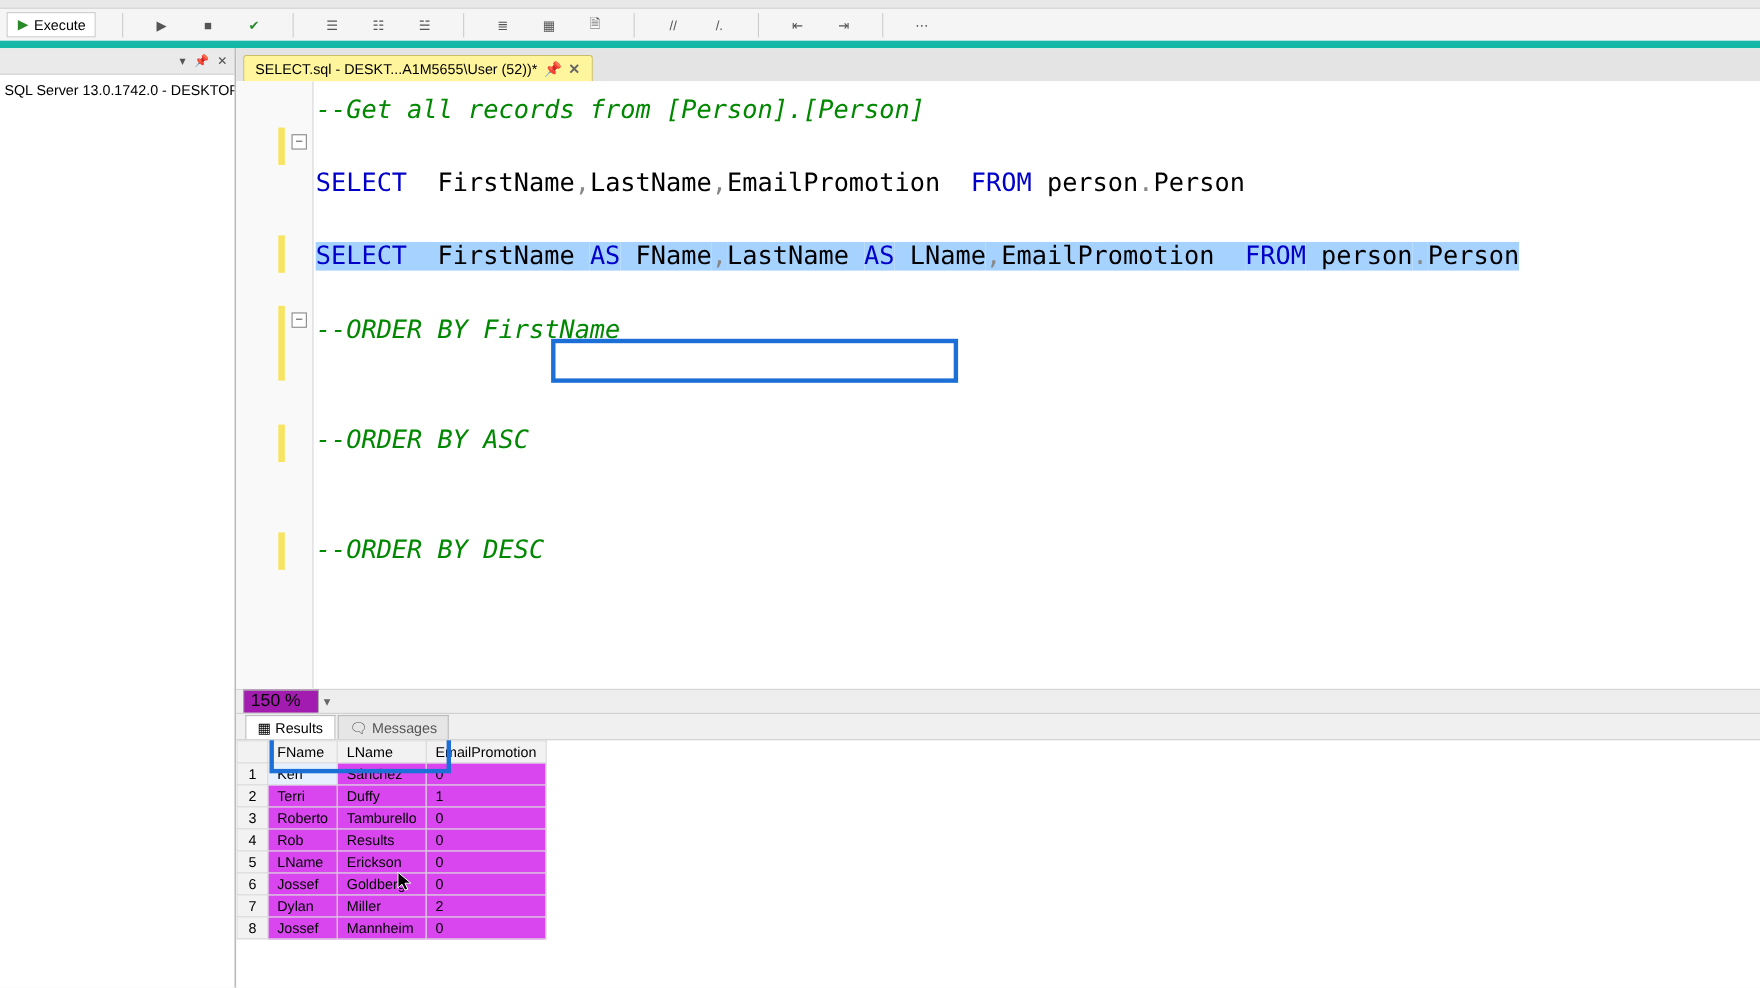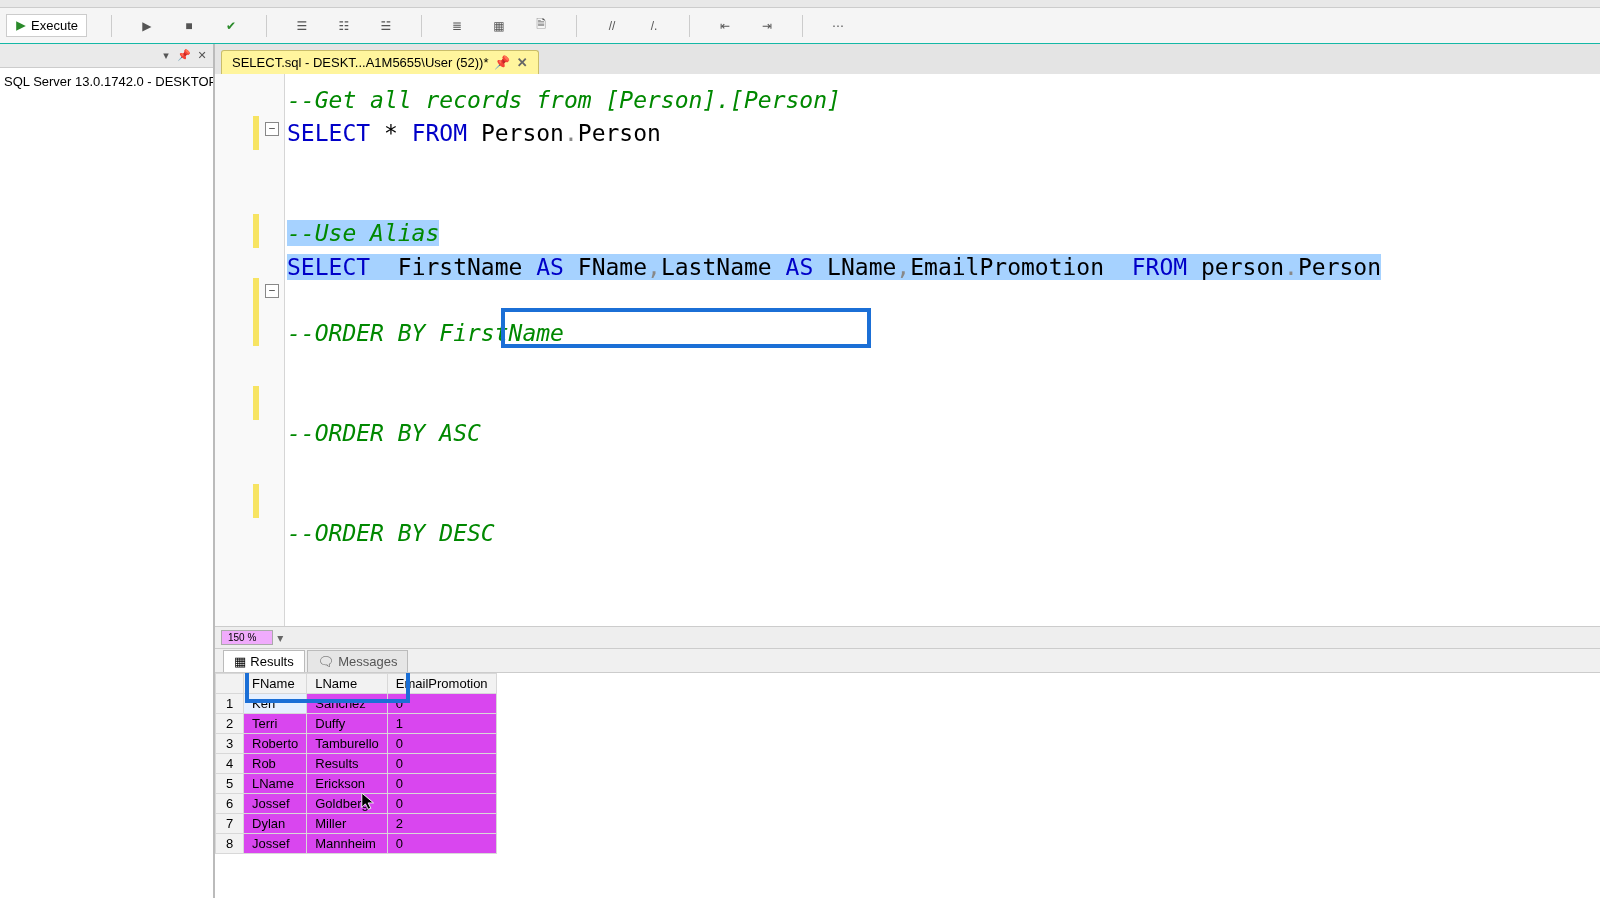--- a/index.html
+++ b/index.html
@@ -12,21 +12,21 @@
     height: 898px;
   }
   .topbar1 {
     height: 8px;
     background: #e8e8e8;
     border-bottom: 1px solid #ccc;
   }
   .toolbar {
     height: 36px;
     background: #f5f5f5;
-    border-bottom: 1px solid #14b8a6;
+    border-bottom: 7px solid #14b8a6;
     display: flex;
     align-items: center;
     padding: 0 6px;
     gap: 20px;
   }
   .exec-btn {
     display: flex;
     align-items: center;
     gap: 4px;
     padding: 3px 8px;
@@ -155,23 +155,23 @@
     height: 22px;
     background: #eee;
     border-top: 1px solid #ccc;
     display: flex;
     align-items: center;
     padding-left: 6px;
     font-size: 12px;
   }
   .zoom-select {
     border: 1px solid #aaa;
-    background: #f0abfc;
+    background: #a21caf;
     padding: 1px 16px 1px 6px;
-    font-size: 10px;
+    font-size: 16px;
   }
   .results-tabs {
     height: 24px;
     background: #f0f0f0;
     border-top: 1px solid #ccc;
     display: flex;
     align-items: flex-end;
     gap: 2px;
     padding-left: 8px;
     font-size: 13px;
@@ -286,24 +286,23 @@
         <div class="change-marker" style="top:42px; height:34px;"></div>
         <div class="change-marker" style="top:140px; height:34px;"></div>
         <div class="change-marker" style="top:204px; height:68px;"></div>
         <div class="change-marker" style="top:312px; height:34px;"></div>
         <div class="change-marker" style="top:410px; height:34px;"></div>
         <div class="fold-btn" style="top:48px;">−</div>
         <div class="fold-btn" style="top:210px;">−</div>
       </div>
       <div class="code">
         <div class="line"><span class="cm">--Get all records from [Person].[Person]</span></div>
-        <div class="line"><span class="kw">SELECT</span><span class="id"> * </span><span class="kw">FROM</span><span class="id"> Person</span><span style="color:#888">.</span><span class="id">Person</span></div>
-        <div class="line">&nbsp;</div>
-        <div class="line">&nbsp;</div>
-        <div class="line"><span class="cm sel">--Use Alias</span></div>
+        <div class="line">&nbsp;</div>
+        <div class="line"><span class="kw">SELECT</span><span class="id">  FirstName</span><span style="color:#888">,</span><span class="id">LastName</span><span style="color:#888">,</span><span class="id">EmailPromotion  </span><span class="kw">FROM</span><span class="id"> person</span><span style="color:#888">.</span><span class="id">Person</span></div>
+        <div class="line">&nbsp;</div>
         <div class="line"><span class="kw sel">SELECT</span><span class="id sel">  FirstName </span><span class="kw sel">AS</span><span class="id sel"> FName</span><span class="sel" style="color:#888">,</span><span class="id sel">LastName </span><span class="kw sel">AS</span><span class="id sel"> LName</span><span class="sel" style="color:#888">,</span><span class="id sel">EmailPromotion  </span><span class="kw sel">FROM</span><span class="id sel"> person</span><span class="sel" style="color:#888">.</span><span class="id sel">Person</span></div>
         <div class="line">&nbsp;</div>
         <div class="line"><span class="cm">--ORDER BY FirstName</span></div>
         <div class="line">&nbsp;</div>
         <div class="line">&nbsp;</div>
         <div class="line"><span class="cm">--ORDER BY ASC</span></div>
         <div class="line">&nbsp;</div>
         <div class="line">&nbsp;</div>
         <div class="line"><span class="cm">--ORDER BY DESC</span></div>
       </div>

